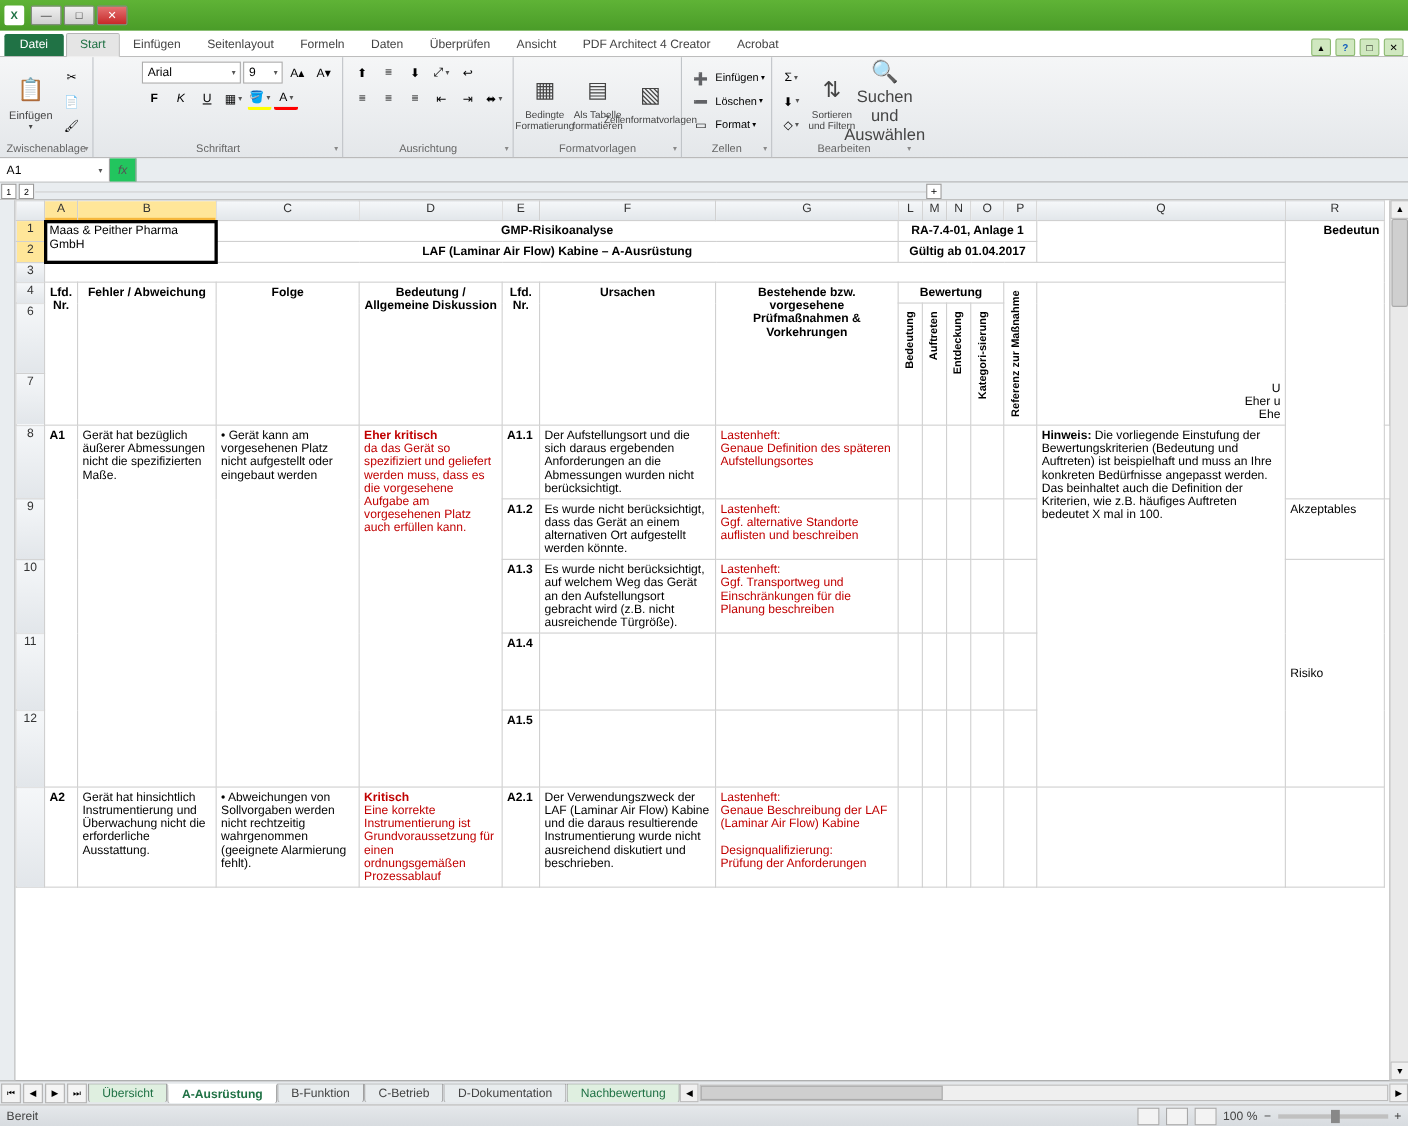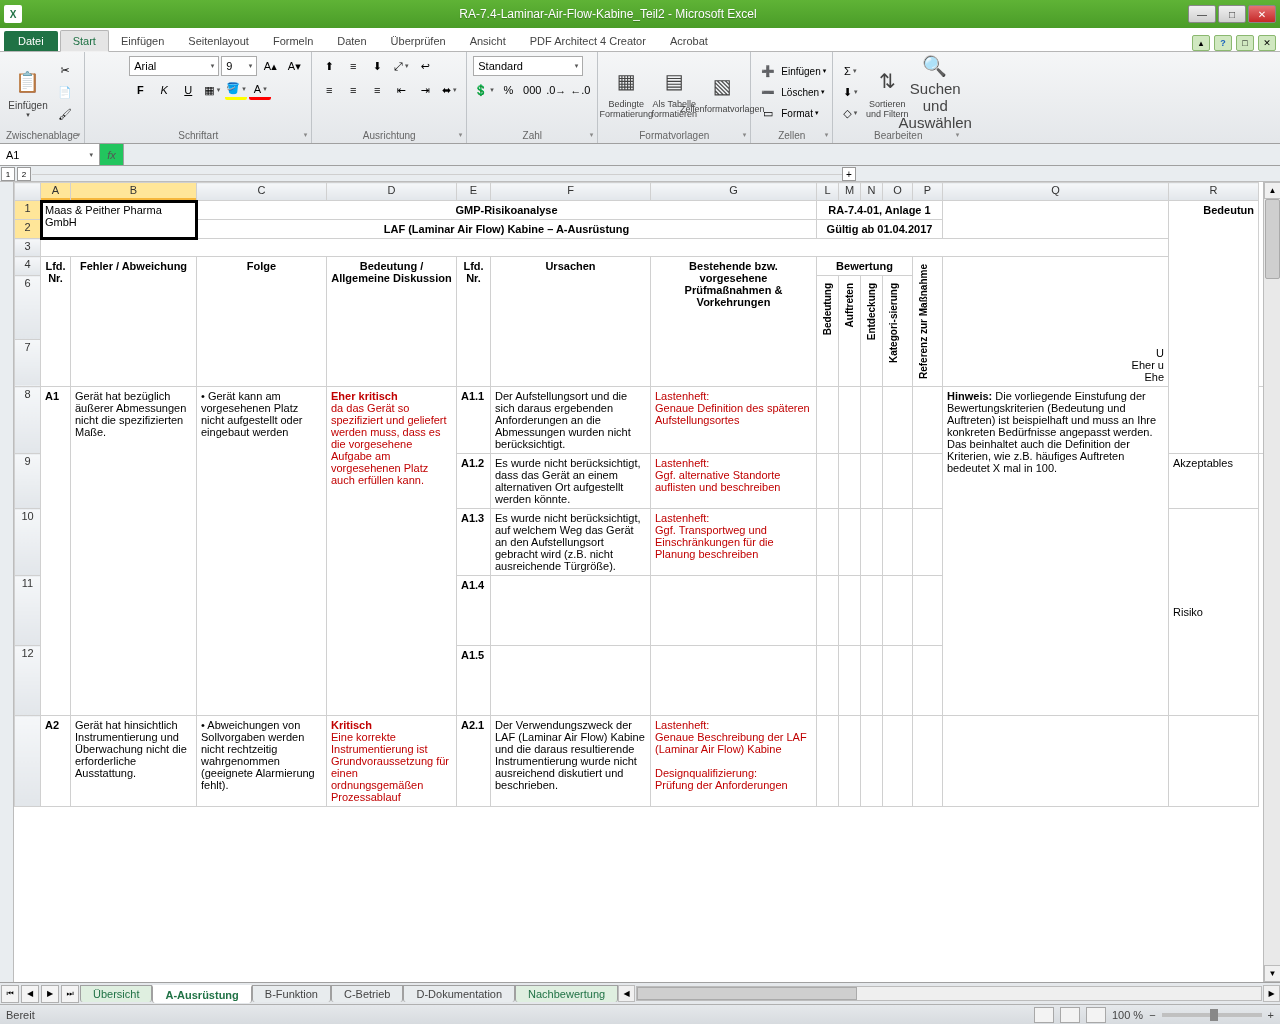--- a/index.html
+++ b/index.html
@@ -89,21 +89,20 @@
 .status .right { margin-left:auto; display:flex; align-items:center; gap:6px;}
 .viewbtn { width:20px; height:16px; border:1px solid #a8a8a8; background:#f3f3f3; cursor:pointer;}
 .zoomslider { width:100px; height:4px; background:#c0c0c0; position:relative;}
 .zoomslider .knob { width:8px; height:12px; background:#888; position:absolute; left:48px; top:-4px;}
 </style>
 </head>
 <body>
 
 <div class="titlebar">
   <div class="excel-icon">X</div>
-  <div class="title">RA-7.4-Laminar-Air-Flow-Kabine_Teil2 - Microsoft Excel</div>
   <div class="winbtns">
     <div class="winbtn">—</div>
     <div class="winbtn">□</div>
     <div class="winbtn close">✕</div>
   </div>
 </div>
 
 <div class="ribbontabs">
   <div class="filetab">Datei</div>
   <div class="rtab active">Start</div>
@@ -176,35 +175,20 @@
       <div class="fontrow">
         <div class="smallbtn">≡</div>
         <div class="smallbtn">≡</div>
         <div class="smallbtn">≡</div>
         <div class="smallbtn">⇤</div>
         <div class="smallbtn">⇥</div>
         <div class="smallbtn drop">⬌</div>
       </div>
     </div>
     <div class="glabel">Ausrichtung</div>
-  </div>
-  <div class="rgroup">
-    <div class="gbody" style="flex-direction:column;align-items:flex-start;gap:4px;">
-      <div class="fontname drop" style="width:110px">
-          <span>Standard</span>
-        </div>
-      <div class="fontrow">
-        <div class="smallbtn drop">💲</div>
-        <div class="smallbtn">%</div>
-        <div class="smallbtn">000</div>
-        <div class="smallbtn">.0→</div>
-        <div class="smallbtn">←.0</div>
-      </div>
-    </div>
-    <div class="glabel">Zahl</div>
   </div>
   <div class="rgroup">
     <div class="gbody">
       <div class="bigbtn">
           <div class="ico">▦</div>
           <span style="font-size:9px">Bedingte Formatierung</span>
         </div>
       <div class="bigbtn">
           <div class="ico">▤</div>
           <span style="font-size:9px">Als Tabelle formatieren</span>

